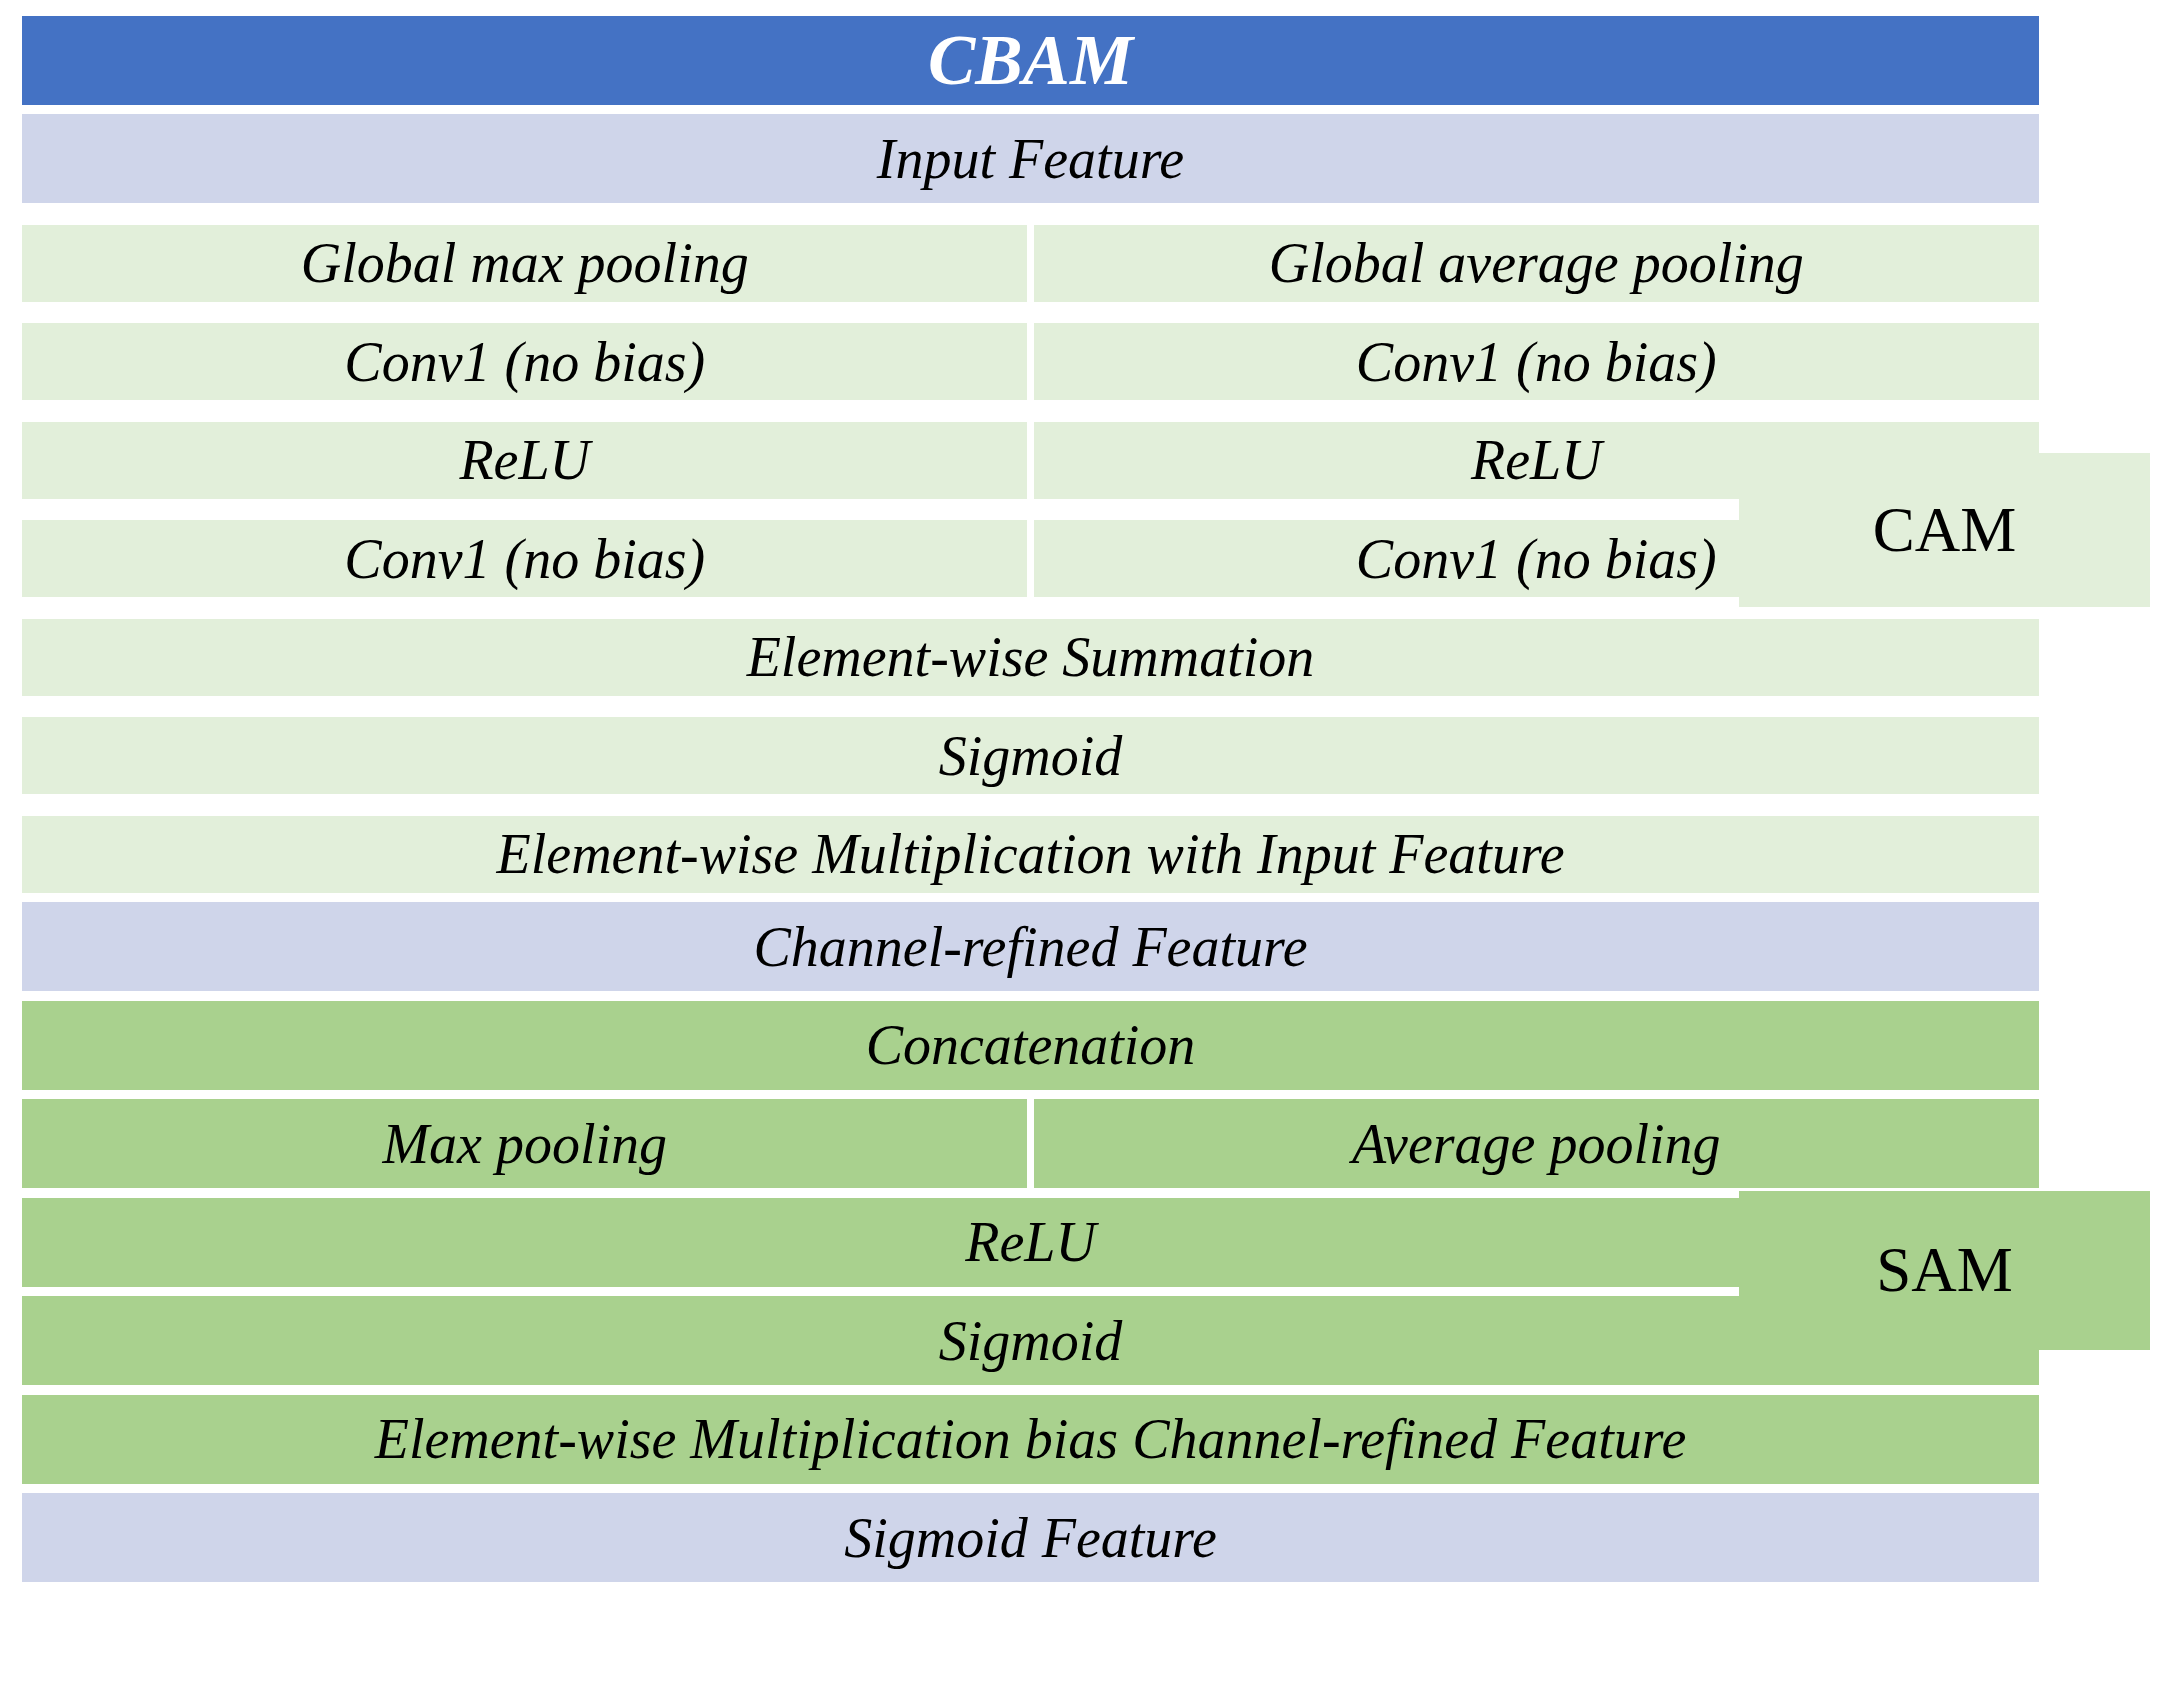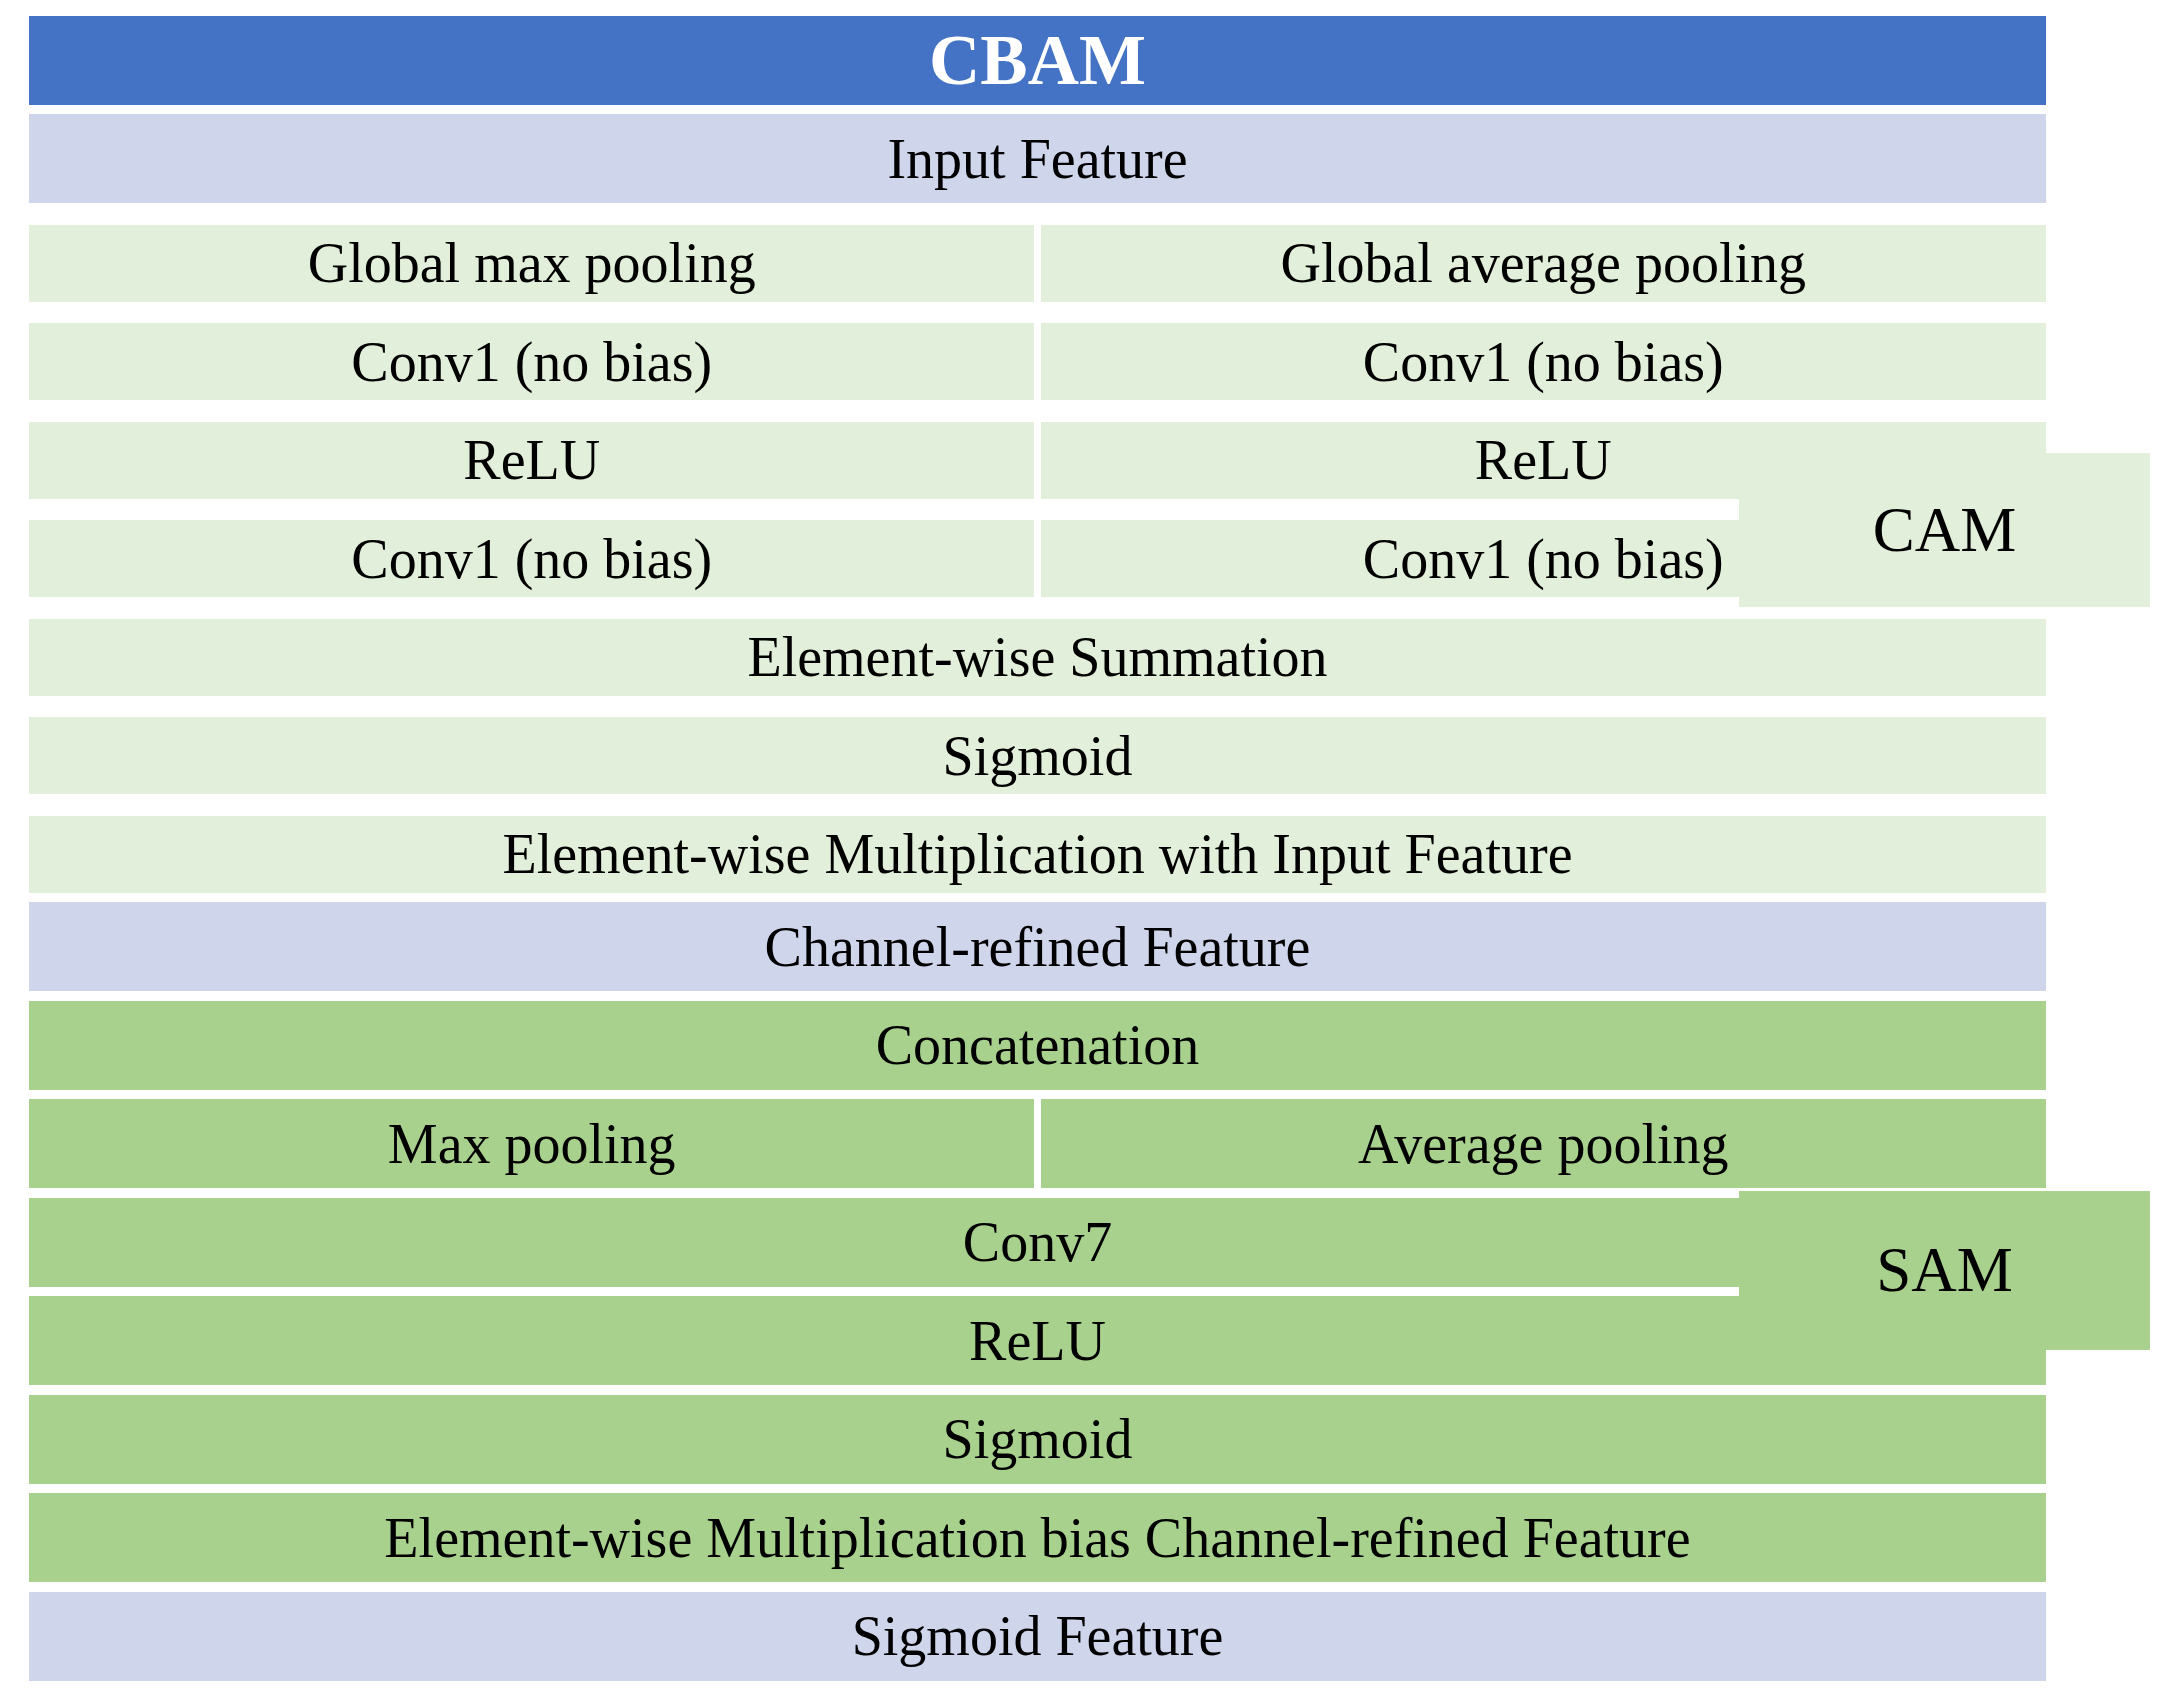--- a/index.html
+++ b/index.html
@@ -10,23 +10,24 @@
   body {
     width: 2172px;
     height: 1701px;
     position: relative;
     overflow: hidden;
     font-family: "Liberation Serif", "DejaVu Serif", serif;
     color: var(--text, #000);
   }
   .diagram-table {
     position: absolute;
-    left: 29px;
+    left: 22px;
     top: 15.6px;
     width: 2017px;
+    font-style: italic;
   }
   .row {
     height: 89px;
     margin-bottom: 9.5px;
     display: flex;
     gap: 6.1px;
   }
   .cell {
     flex: 1;
     display: flex;
@@ -118,23 +119,20 @@
 
   <div class="row r-sam">
     <div class="cell">Concatenation</div>
   </div>
 
   <div class="row r-sam">
     <div class="cell">Max pooling</div>
     <div class="cell">Average pooling</div>
   </div>
 
-  <div class="row r-sam">
-    <div class="cell">Conv7</div>
-  </div>
 
   <div class="row r-sam">
     <div class="cell">ReLU</div>
   </div>
 
   <div class="row r-sam">
     <div class="cell">Sigmoid</div>
   </div>
 
   <div class="row r-sam">

